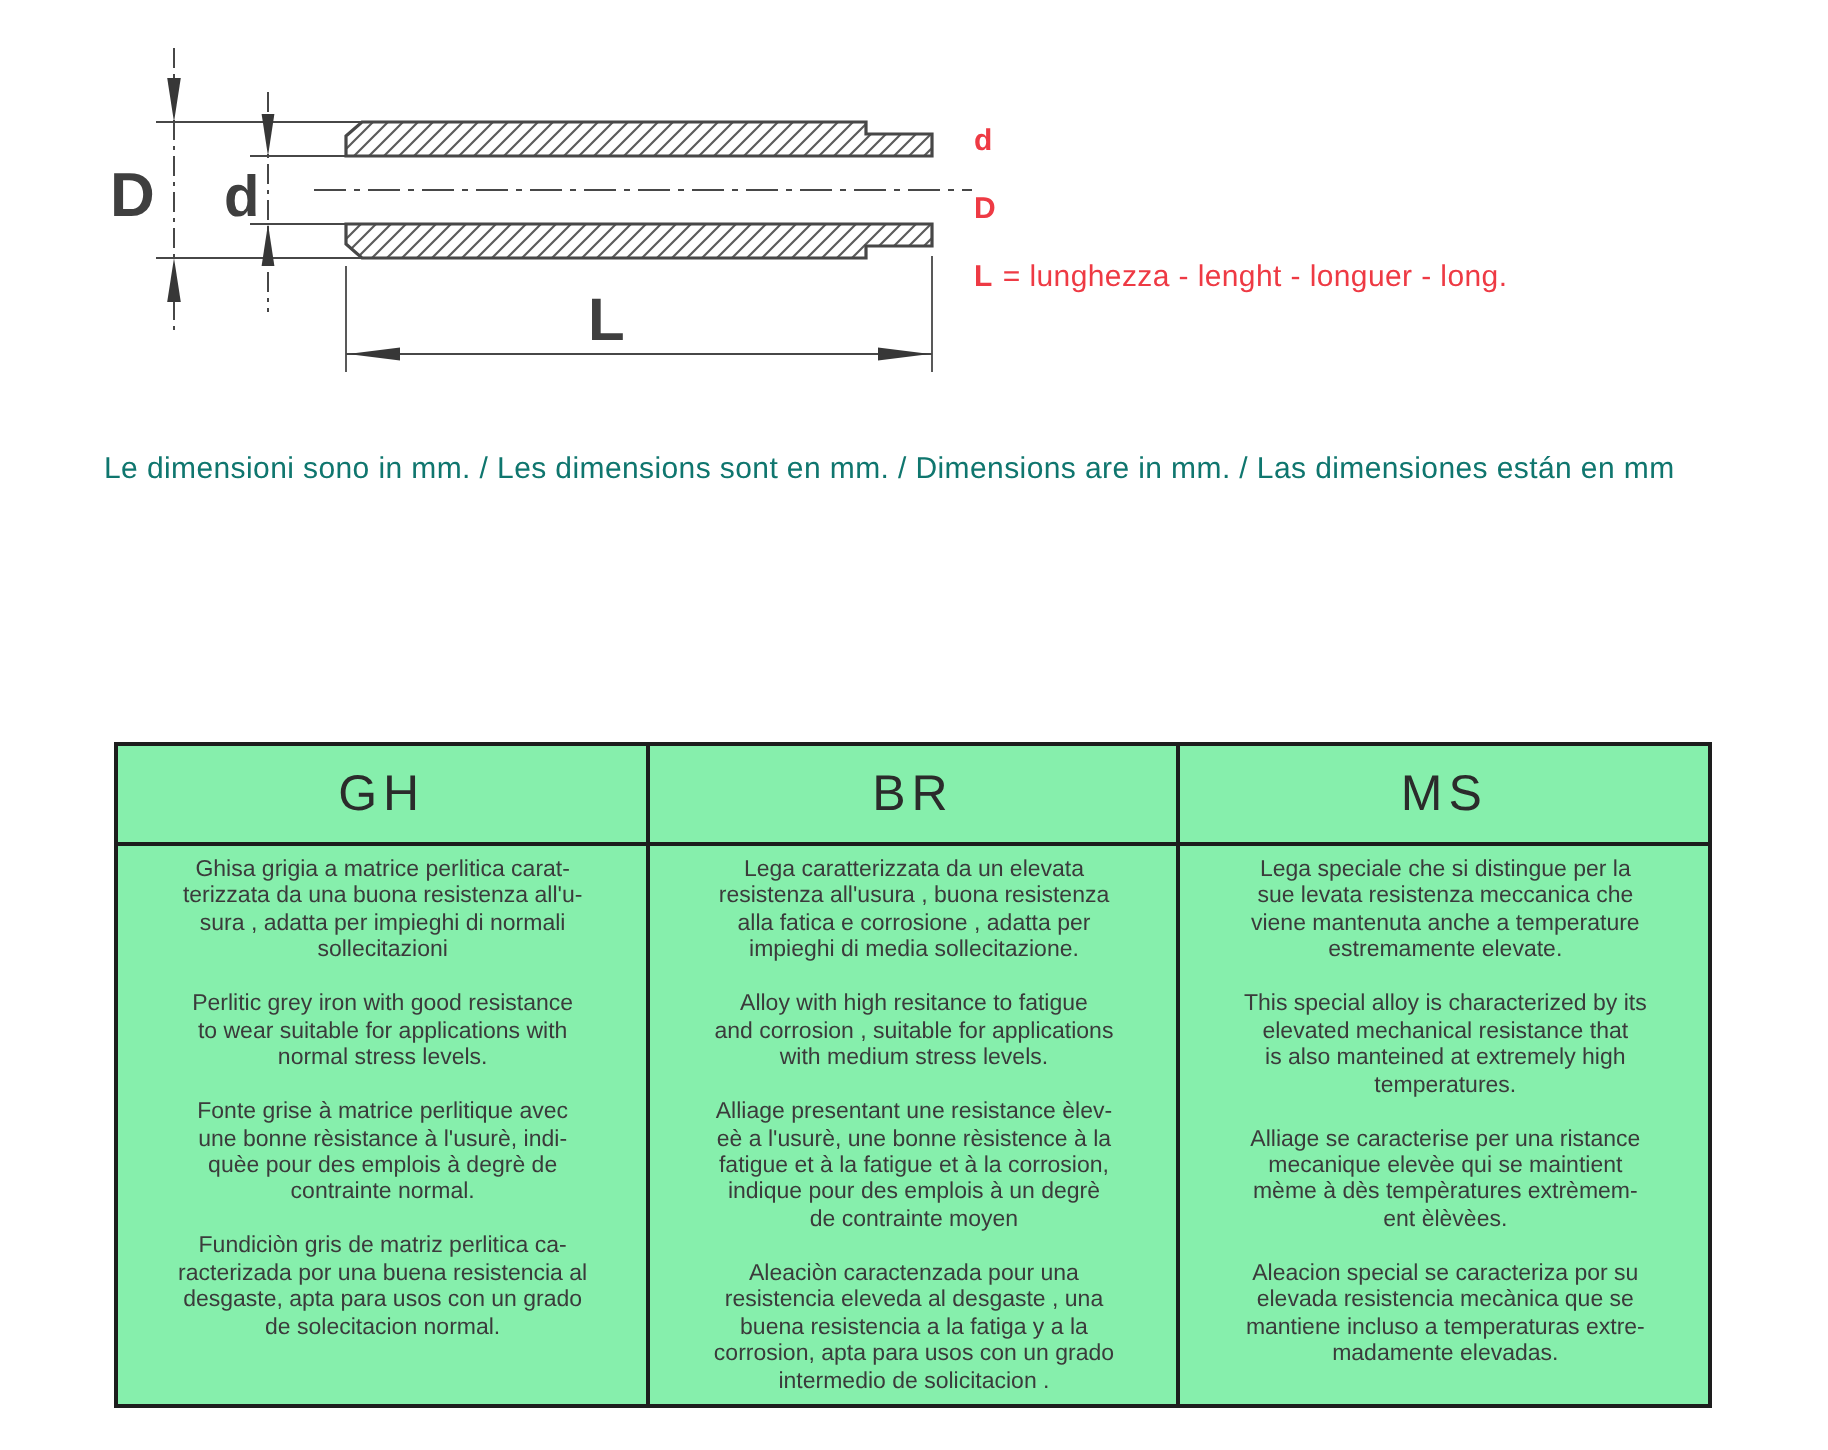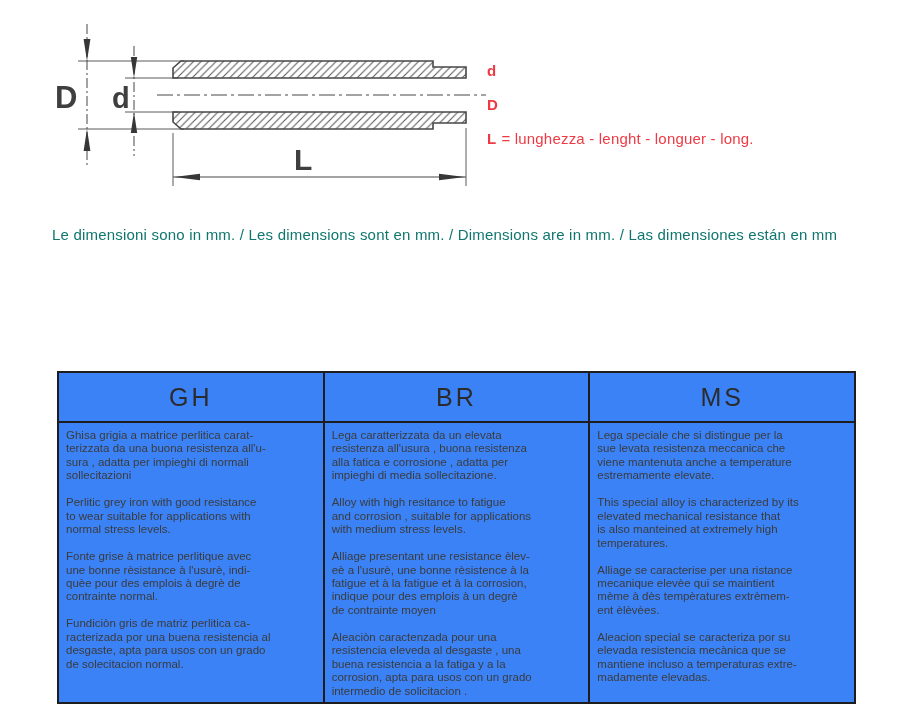--- a/index.html
+++ b/index.html
@@ -22,24 +22,25 @@
   .note {
     position:absolute; left:52px; top:226px;
     color:#0f766e; font-size:15px; letter-spacing:0.2px;
     white-space:nowrap;
   }
 
   table.materials {
     position:absolute; left:57px; top:371px;
     width:799px; height:332px;
     border-collapse:collapse; table-layout:fixed;
-    background:#3b82f6;
+    background:#86efac;
   }
   table.materials th, table.materials td {
     border:2px solid #1d1d1d;
+    text-align:center;
   }
   table.materials th {
     height:46px;
     font-size:25px; font-weight:500; letter-spacing:3px;
     color:#2b2b2b; text-align:center; vertical-align:middle;
   }
   table.materials td {
     vertical-align:top;
     padding:6px 6px 4px 7px;
     font-size:11.5px; line-height:13.45px;

